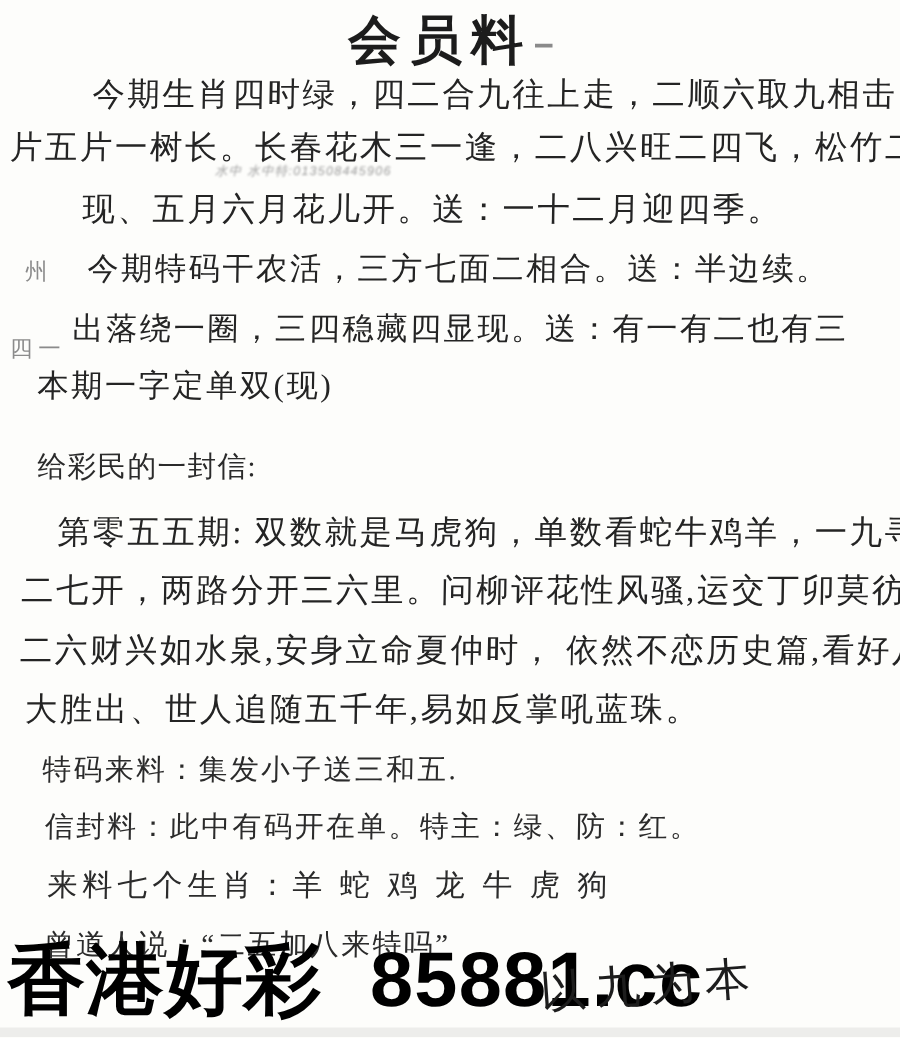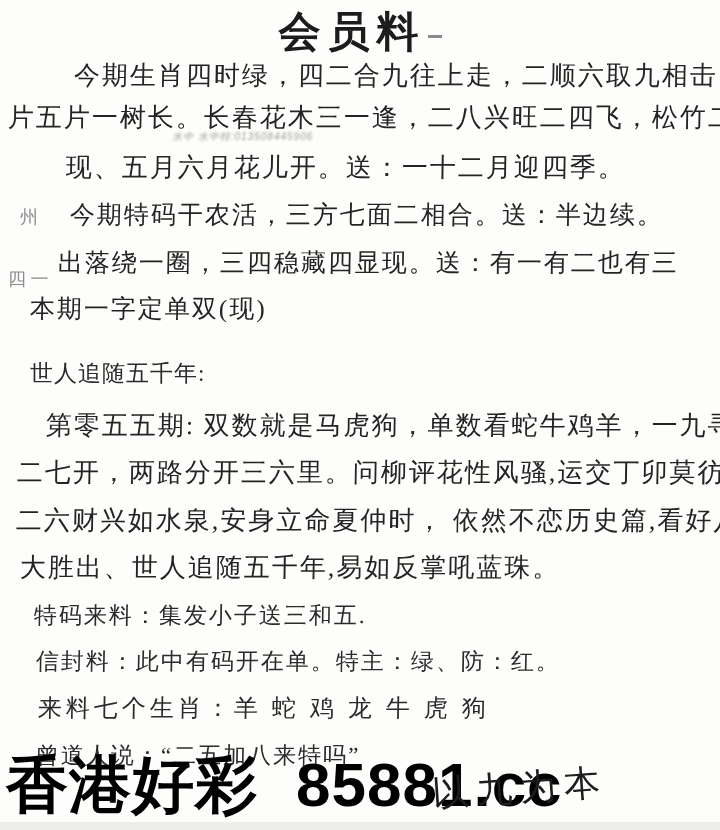--- a/index.html
+++ b/index.html
@@ -101,21 +101,21 @@
   <div class="abs body-line" style="left:66px; top:150px;">现、五月六月花儿开。送：一十二月迎四季。</div>
 
   <div class="abs faint-prefix" style="left:20px; top:205px;">州</div>
   <div class="abs body-line" style="left:70px; top:198px; font-size:25px;">今期特码干农活，三方七面二相合。送：半边续。</div>
 
   <div class="abs faint-prefix" style="left:8px; top:267px;">四 一</div>
   <div class="abs body-line" style="left:58px; top:246px; font-size:25px;">出落绕一圈，三四稳藏四显现。送：有一有二也有三</div>
 
   <div class="abs body-line" style="left:30px; top:292px; font-size:25px;">本期一字定单双(现)</div>
 
-  <div class="abs side-label" style="left:30px; top:358px;">世人追随五千年:</div>
+  <div class="abs side-label" style="left:30px; top:358px;">给彩民的一封信:</div>
 
 
   <div class="abs body-line" style="left:46px; top:408px;">第零五五期: 双数就是马虎狗，单数看蛇牛鸡羊，一九寻机</div>
 
   <div class="abs body-line" style="left:17px; top:455px;">二七开，两路分开三六里。问柳评花性风骚,运交丁卯莫彷徨,</div>
 
   <div class="abs body-line" style="left:16px; top:503px;">二六财兴如水泉,安身立命夏仲时， 依然不恋历史篇,看好八九</div>
 
   <div class="abs body-line" style="left:20px; top:550px;">大胜出、世人追随五千年,易如反掌吼蓝珠。</div>
 

